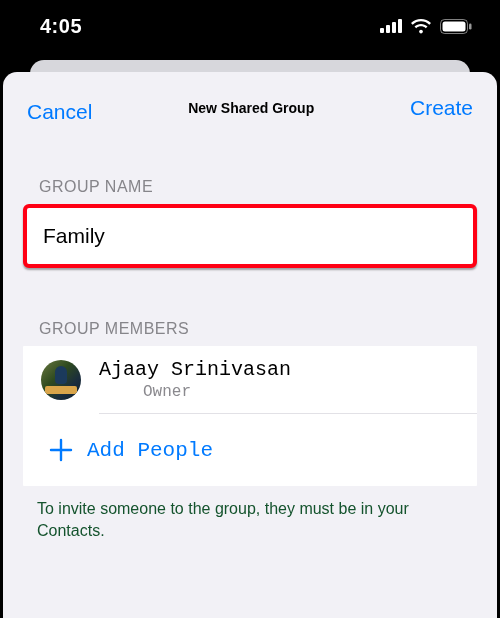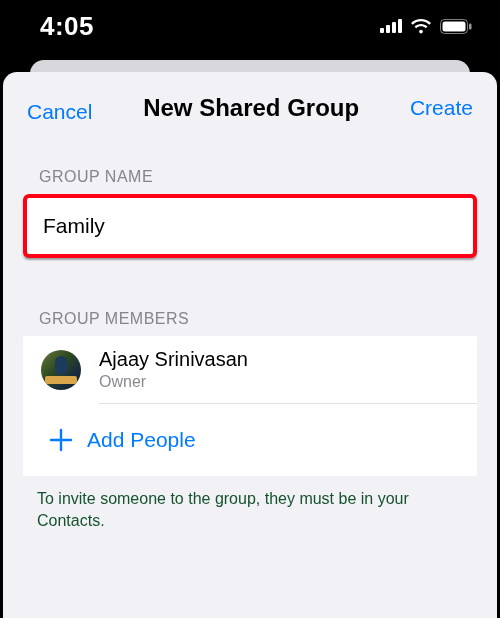--- a/index.html
+++ b/index.html
@@ -13,21 +13,21 @@
     }
     .status-bar {
       height: 52px;
       display: flex;
       justify-content: space-between;
       align-items: center;
       padding: 0 28px 0 40px;
       color: #fff;
     }
     .status-time {
-      font-size: 26px;
+      font-size: 20px;
       font-weight: 600;
       letter-spacing: 0.5px;
     }
     .status-indicators {
       display: flex;
       align-items: center;
       gap: 8px;
     }
     .signal-icon svg, .wifi-icon svg, .battery-icon svg { display: block; }
     .behind-card {
@@ -58,40 +58,40 @@
     .cancel-btn {
       color: #007aff;
       font-size: 21px;
       font-weight: 400;
       background: none;
       border: none;
       cursor: pointer;
       margin-top: 8px;
     }
     .sheet-title {
-      font-size: 24px;
+      font-size: 14px;
       font-weight: 700;
       color: #000;
     }
     .create-btn {
       color: #007aff;
       font-size: 21px;
       font-weight: 400;
       background: none;
       border: none;
       cursor: pointer;
     }
     .section-label {
       font-size: 16px;
       font-weight: 400;
       color: #86858a;
       letter-spacing: 0.5px;
       padding: 0 0 8px 36px;
     }
-    .section1 { margin-top: 26px; }
+    .section1 { margin-top: 36px; }
     .name-field-wrap {
       margin: 0 20px;
       border: 4px solid #ff0014;
       border-radius: 6px;
       background: #fff;
       box-shadow: 0 2px 2px rgba(0,0,0,0.35);
     }
     .name-field {
       width: 100%;
       border: none;
@@ -102,20 +102,21 @@
       padding: 16px 16px;
       border-radius: 16px;
       outline: none;
     }
     .section2 { margin-top: 52px; }
     .members-card {
       margin: 0 20px;
       background: #fff;
       border-radius: 1px;
       overflow: hidden;
+      font-family: Liberation Mono, monospace;
     }
     .member-row {
       display: flex;
       align-items: center;
       padding: 12px 18px;
       gap: 18px;
     }
     .avatar {
       width: 40px;
       height: 40px;
@@ -134,21 +135,21 @@
     }
     .avatar::after{
       content:"";
       position:absolute;
       top:6px; left:14px; width:12px; height:18px;
       background:#1b3a5c;
       border-radius:6px 6px 4px 4px;
     }
     .member-info { display: flex; flex-direction: column; }
     .member-name { font-size: 20px; font-weight: 400; color: #000; }
-    .member-role { font-size: 16px; color: #8a898e; margin-top: 2px; }
+    .member-role { font-size: 16px; color: #8a898e; margin-top: 2px; margin-left: 44px; }
     .divider {
       height: 1px;
       background: #e2e1e6;
       margin-left: 76px;
     }
     .add-row {
       display: flex;
       align-items: center;
       padding: 16px 18px;
       gap: 6px;

